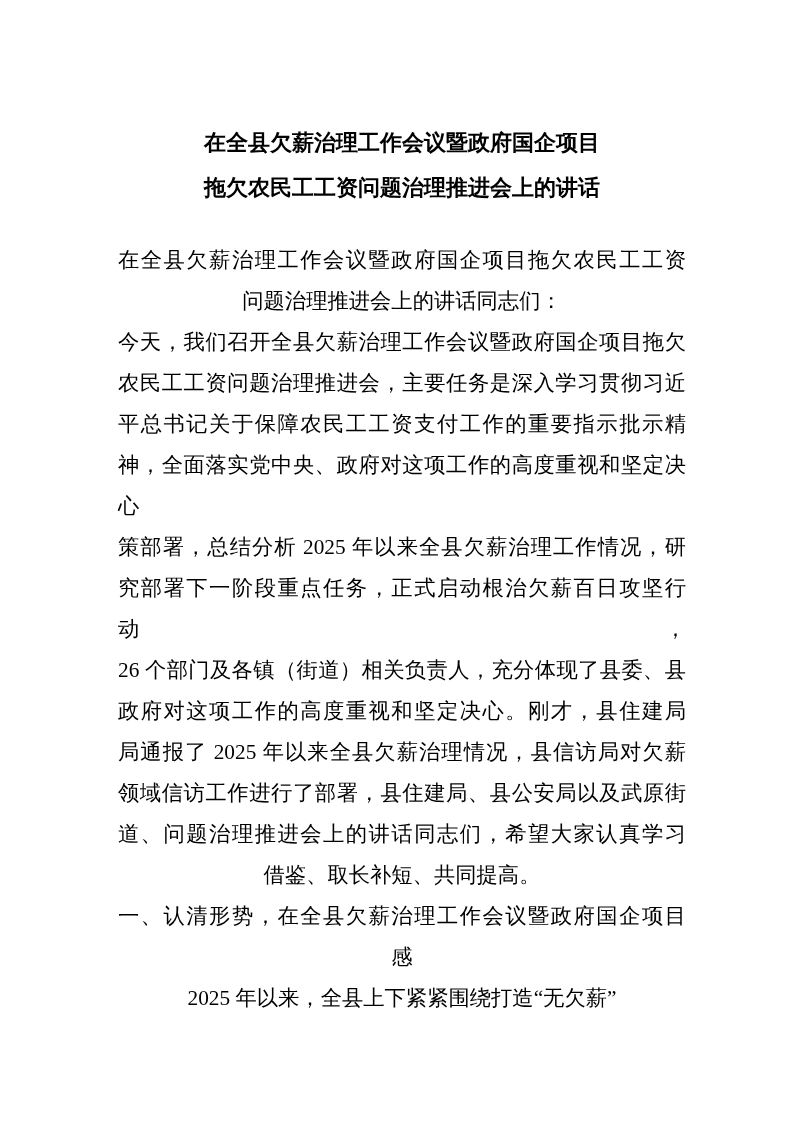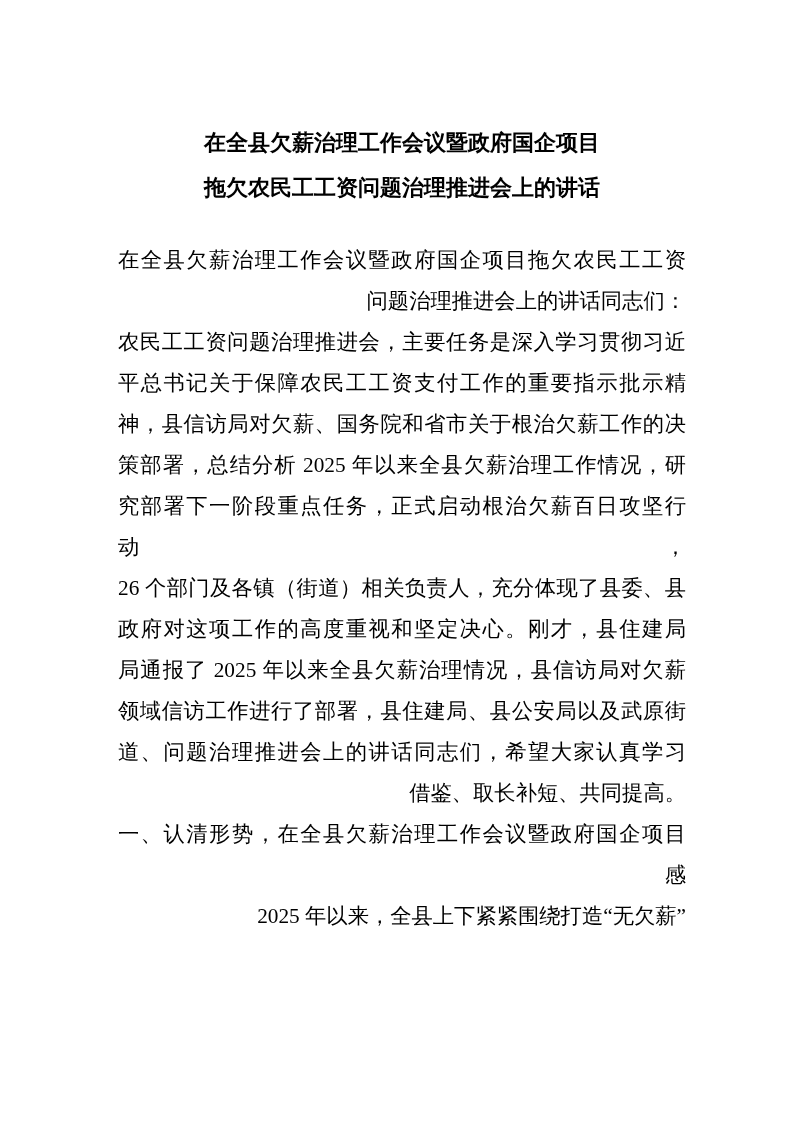--- a/index.html
+++ b/index.html
@@ -35,21 +35,21 @@
   .doc-body {
     position: absolute;
     left: 118px;
     top: 240px;
     width: 568px;
     font-size: 21.3px;
     line-height: 41px;
   }
   .line {
     white-space: nowrap;
-    text-align: right;
+    text-align: center;
     overflow: visible;
   }
   .line.fill {
     white-space: normal;
     text-align: justify;
     text-align-last: justify;
     text-justify: inter-character;
   }
 </style>
 </head>
@@ -57,23 +57,24 @@
 
 <div class="page">
   <h1 class="doc-title">
     <div class="title-line">在全县欠薪治理工作会议暨政府国企项目</div>
     <div class="title-line">拖欠农民工工资问题治理推进会上的讲话</div>
   </h1>
 
   <div class="doc-body">
       <div class="line fill">在全县欠薪治理工作会议暨政府国企项目拖欠农民工工资</div>
       <div class="line">问题治理推进会上的讲话同志们：</div>
+      <div class="line fill">今天，我们召开全县欠薪治理工作会议暨政府国企项目拖欠</div>
       <div class="line fill">农民工工资问题治理推进会，主要任务是深入学习贯彻习近</div>
       <div class="line fill">平总书记关于保障农民工工资支付工作的重要指示批示精</div>
-      <div class="line fill">神，县信访局对欠薪、国务院和省市关于根治欠薪工作的决</div>
+      <div class="line fill">神，全面落实党中央、政府对这项工作的高度重视和坚定决心</div>
       <div class="line fill">策部署，总结分析 2025 年以来全县欠薪治理工作情况，研</div>
       <div class="line fill">究部署下一阶段重点任务，正式启动根治欠薪百日攻坚行动，</div>
       <div class="line fill">26 个部门及各镇（街道）相关负责人，充分体现了县委、县</div>
       <div class="line fill">政府对这项工作的高度重视和坚定决心。刚才，县住建局</div>
       <div class="line fill">局通报了 2025 年以来全县欠薪治理情况，县信访局对欠薪</div>
       <div class="line fill">领域信访工作进行了部署，县住建局、县公安局以及武原街</div>
       <div class="line fill">道、问题治理推进会上的讲话同志们，希望大家认真学习</div>
       <div class="line">借鉴、取长补短、共同提高。</div>
       <div class="line fill">一、认清形势，在全县欠薪治理工作会议暨政府国企项目</div>
       <div class="line">感</div>

